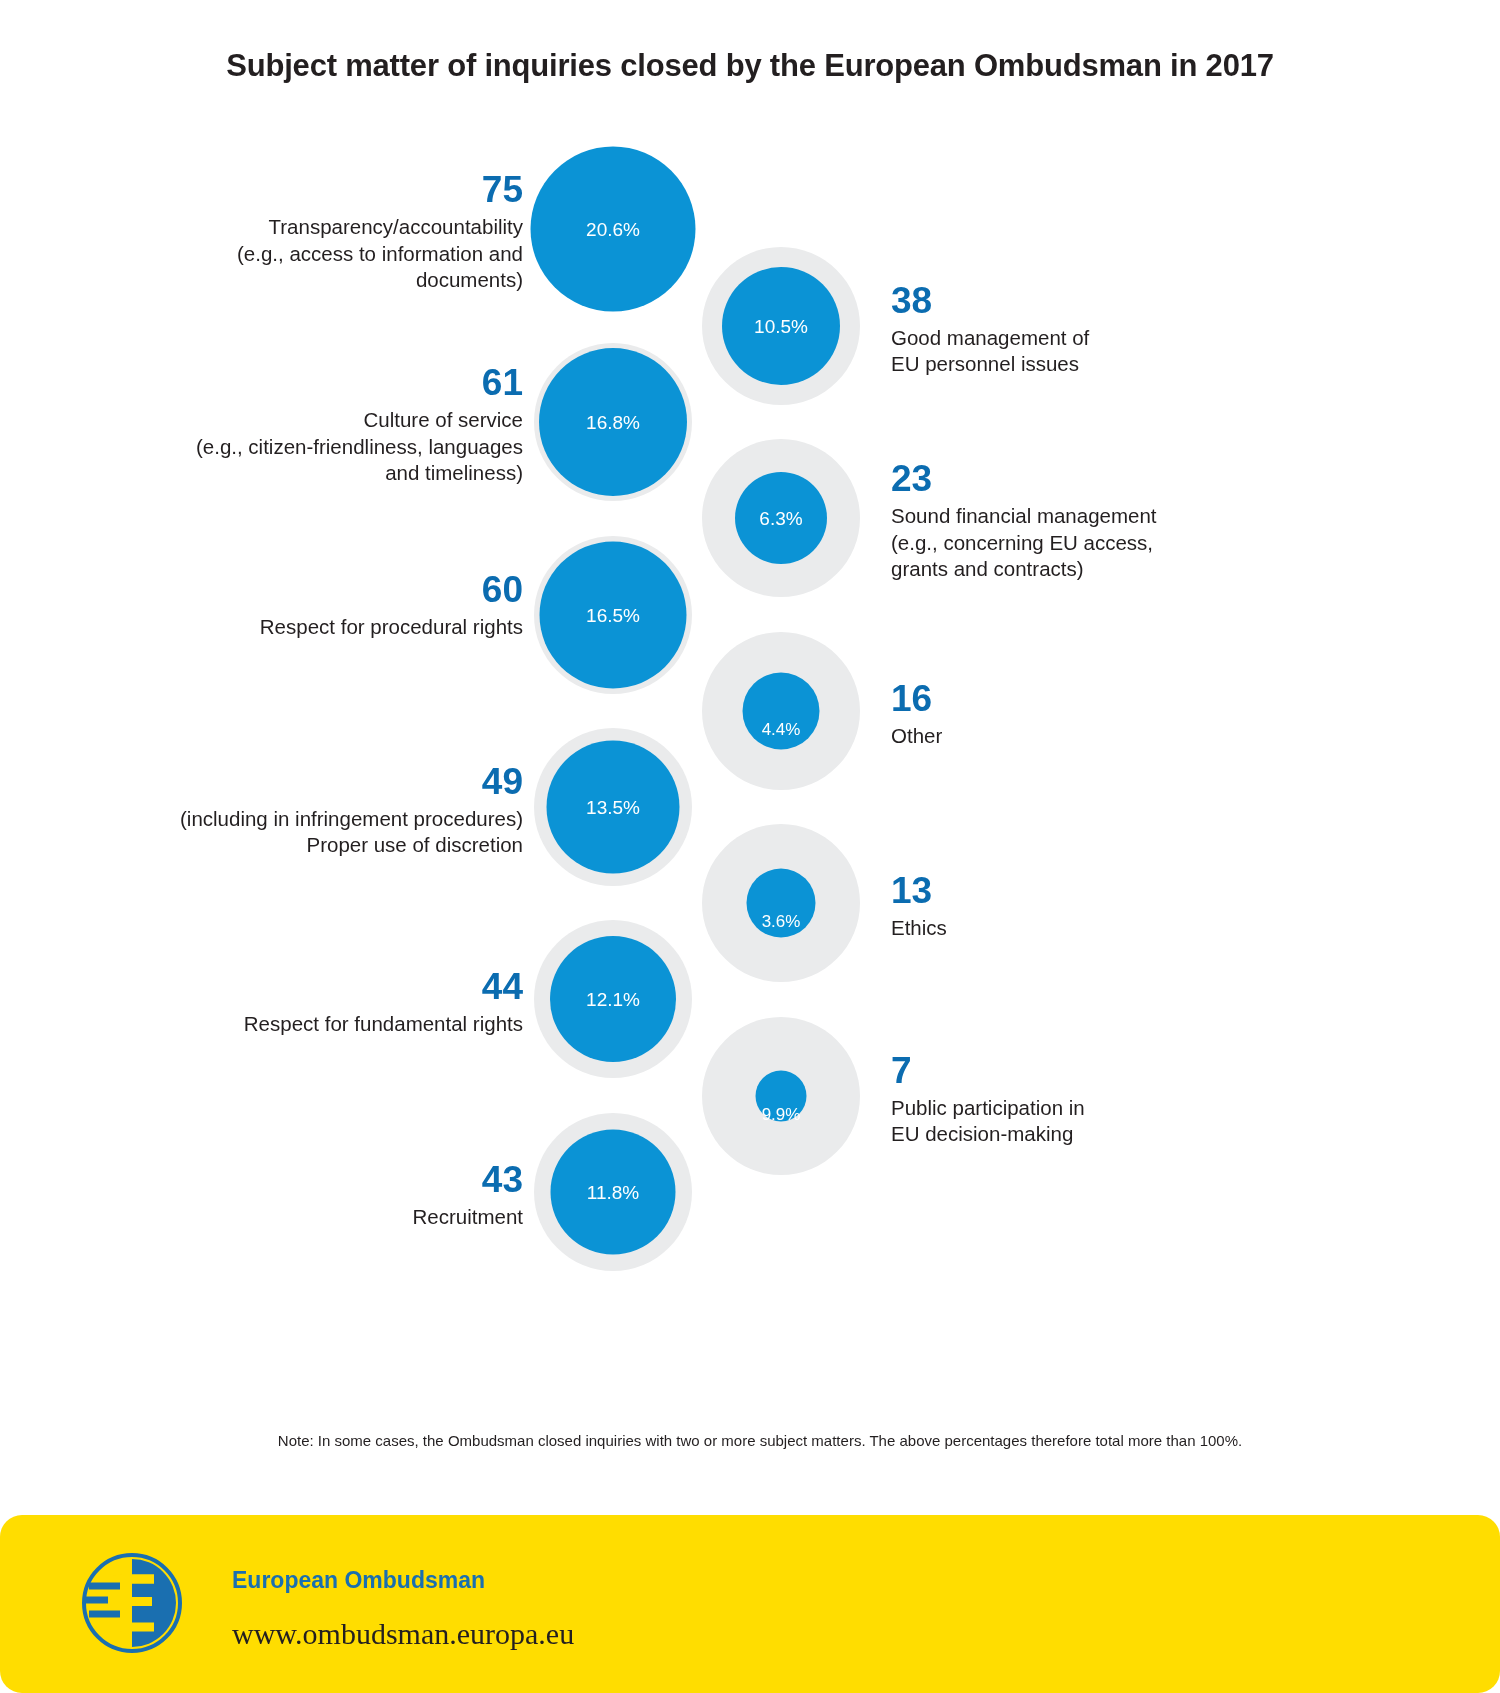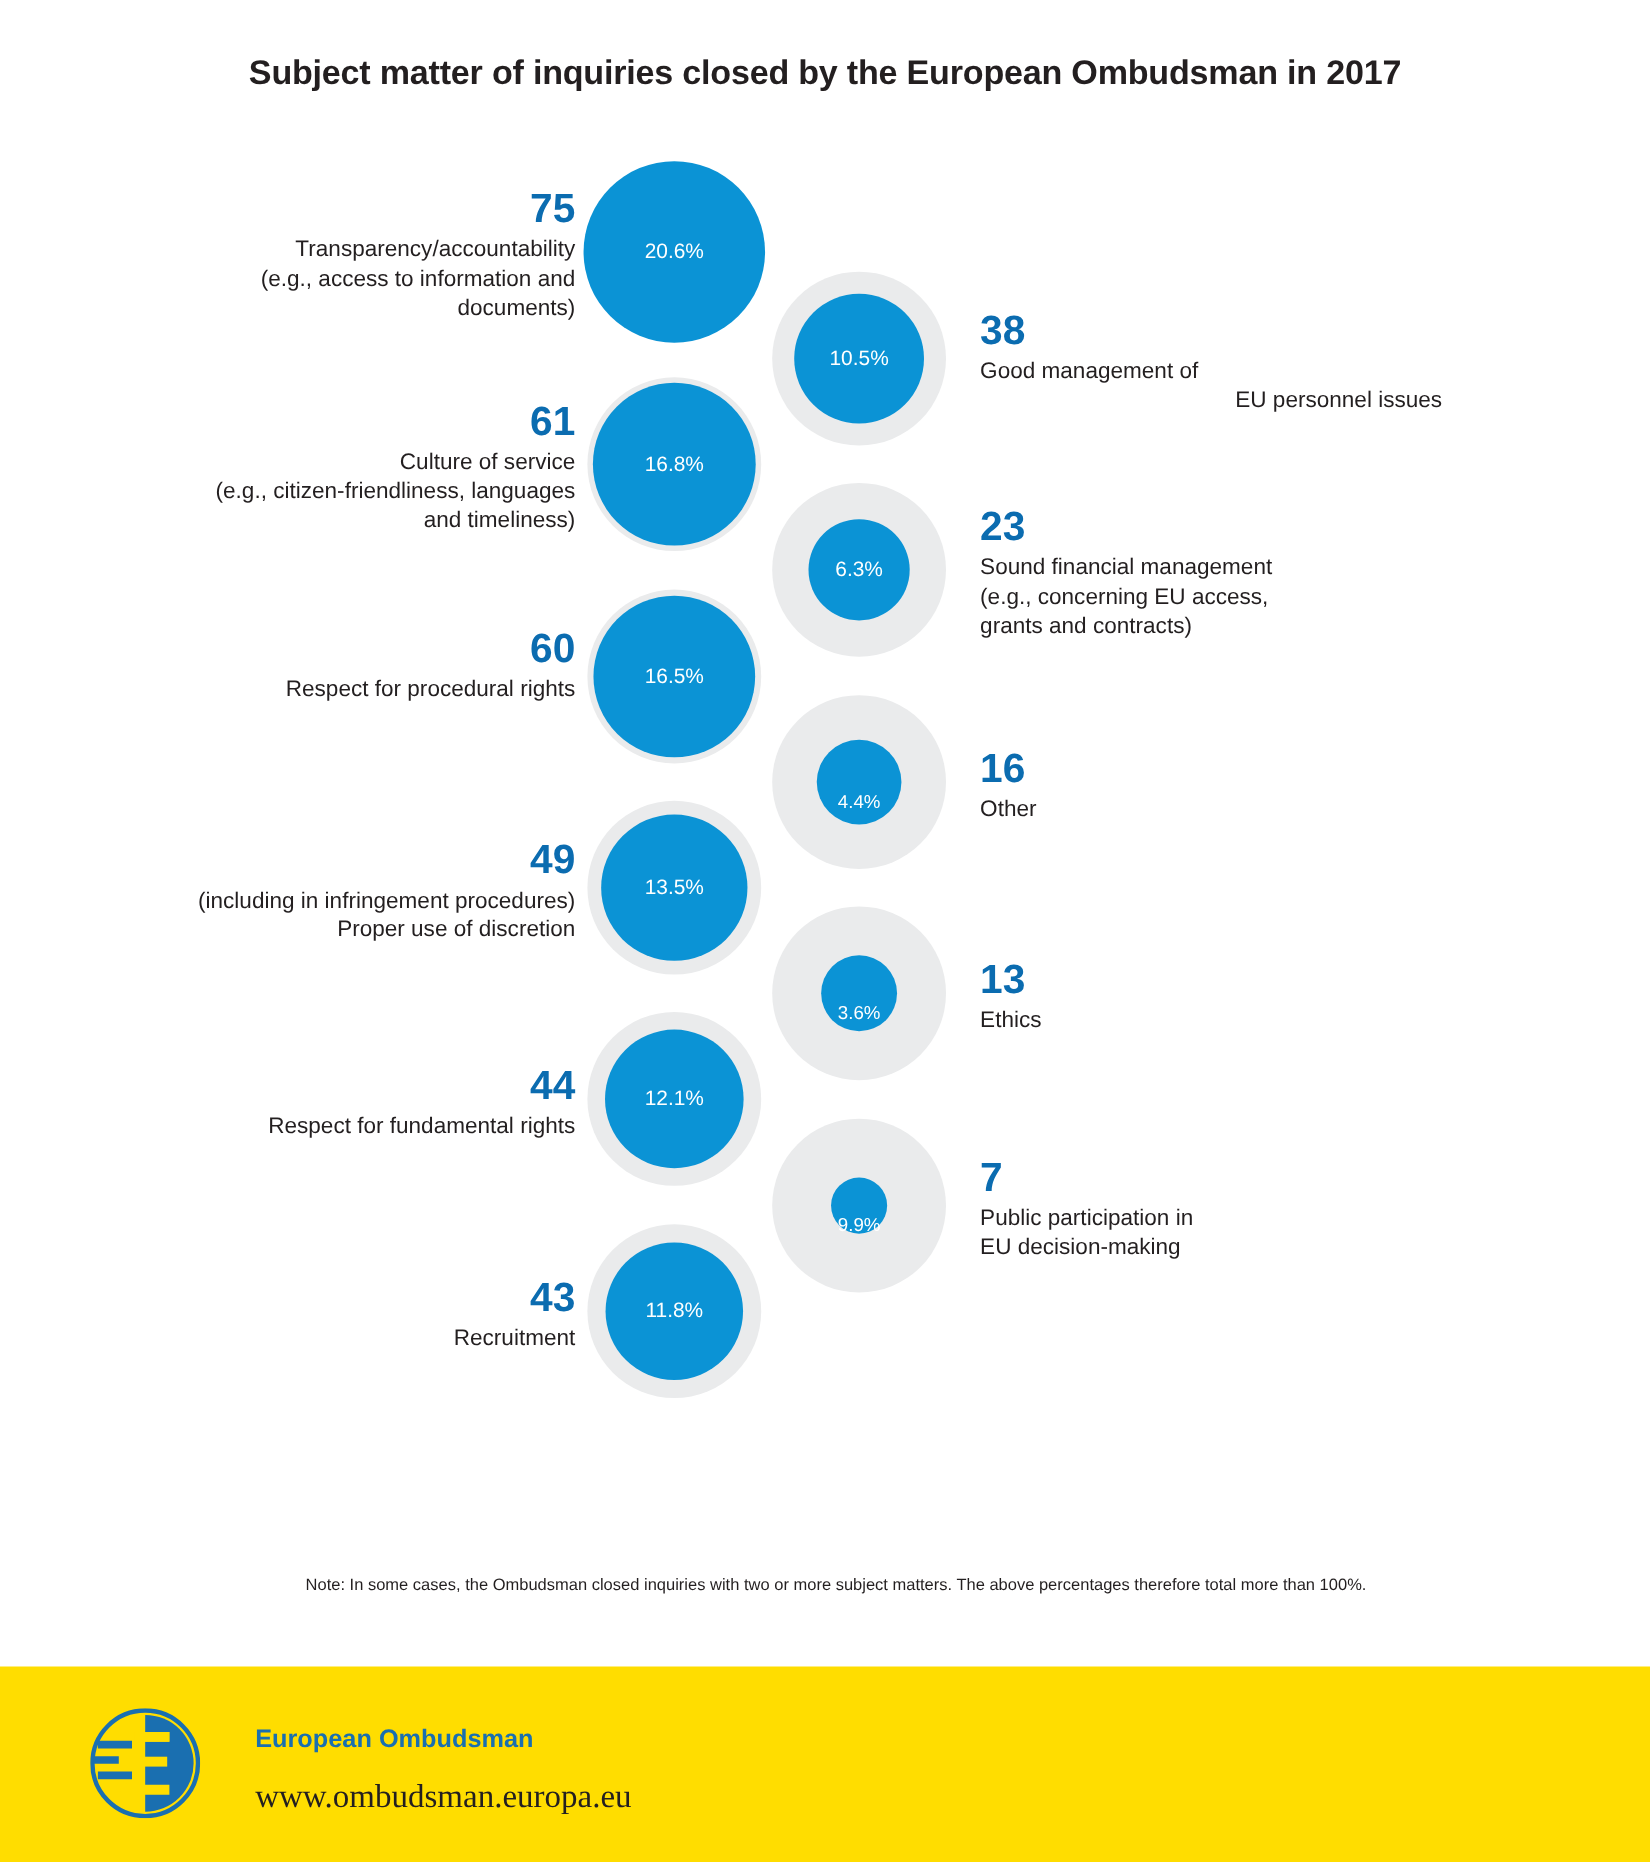--- a/index.html
+++ b/index.html
@@ -87,20 +87,21 @@
     color:#231f20;
     font-family:"Liberation Sans", sans-serif;
     text-align:center;
   }
 
   
   .footer{
     position:absolute;
     left:0; bottom:0; width:1500px; height:178px;
     background:#ffdd00;
+    border-radius:22px;
   }
   .logo{
     position:absolute;
     left:82px; top:38px;
     width:100px;height:100px;
   }
   .footer-org{
     position:absolute;
     left:232px; top:52px;
     font-size:23px;
@@ -203,21 +204,21 @@
       <div class="bubble-group" style="left: 781px; top: 326px; width: 0px; height: 0px;">
         <div class="halo" style="width: 158px; height: 158px;"></div>
         <div class="disc" style="width: 118px; height: 118px;">
           <span class="pct">10.5%</span>
         </div>
       </div>
       <div class="label right" style="left: 891px; width: 420px; top: 281.5px;">
         <span class="count">38</span>
         <span class="text">
           <span style="display: block;">Good management of</span>
-          <span style="display: block; text-align: right;">EU personnel issues</span>
+          <span style="display: block;">EU personnel issues</span>
         </span>
       </div>
       <div class="bubble-group" style="left: 781px; top: 518px; width: 0px; height: 0px;">
         <div class="halo" style="width: 158px; height: 158px;"></div>
         <div class="disc" style="width: 92px; height: 92px;">
           <span class="pct">6.3%</span>
         </div>
       </div>
       <div class="label right" style="left: 891px; width: 420px; top: 460px;">
         <span class="count">23</span>

